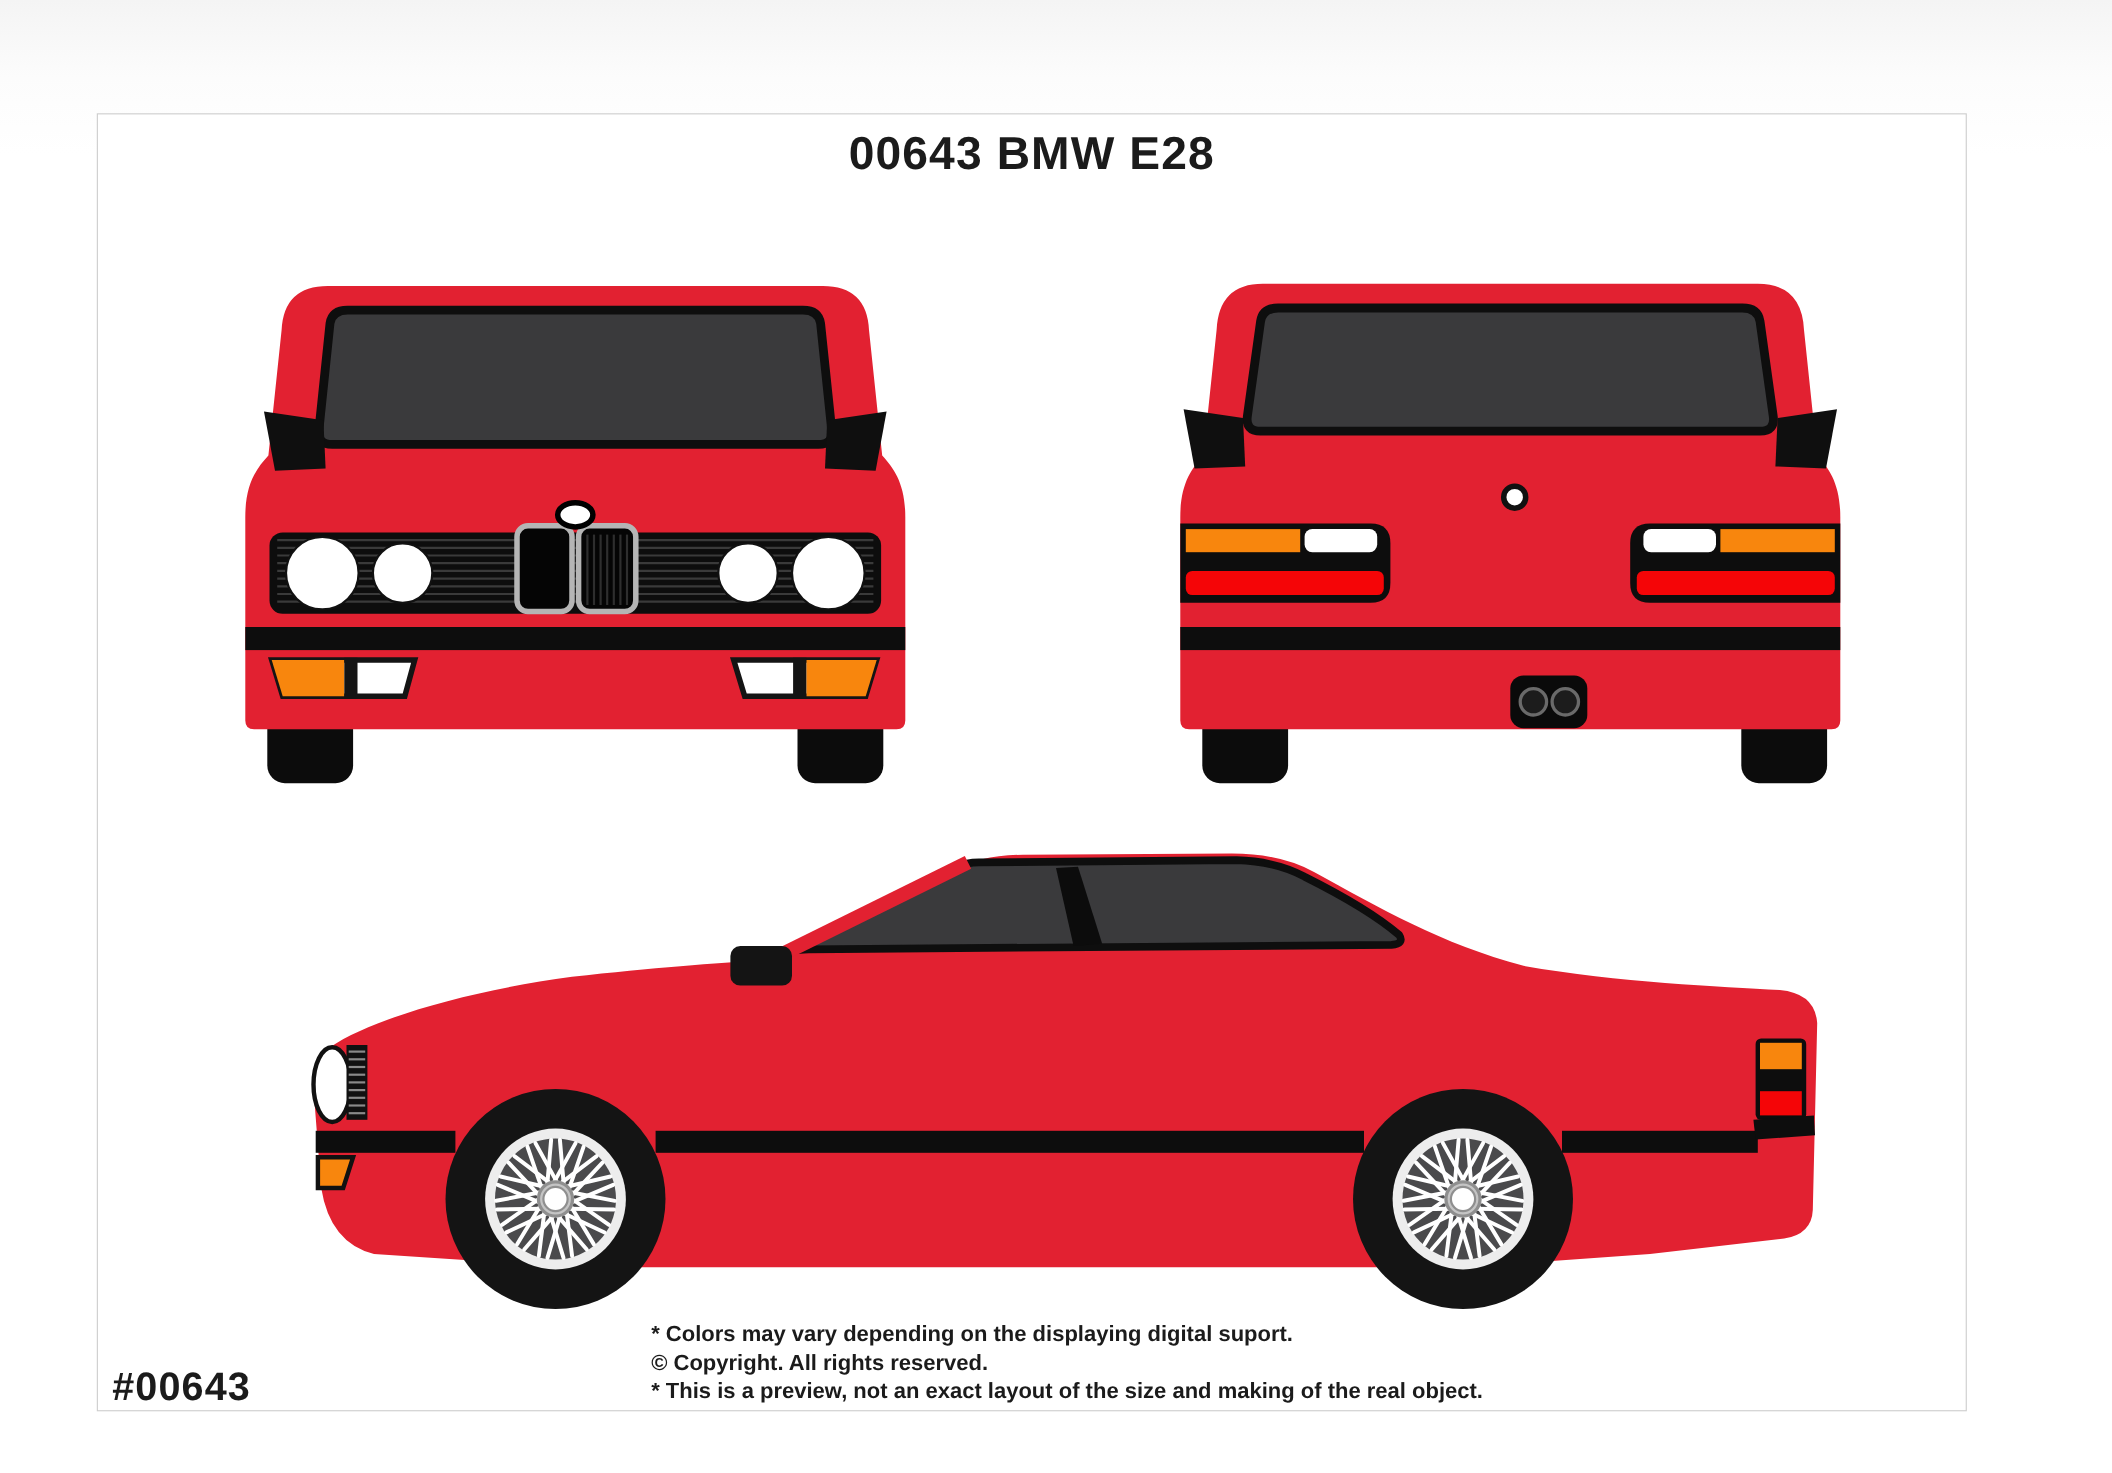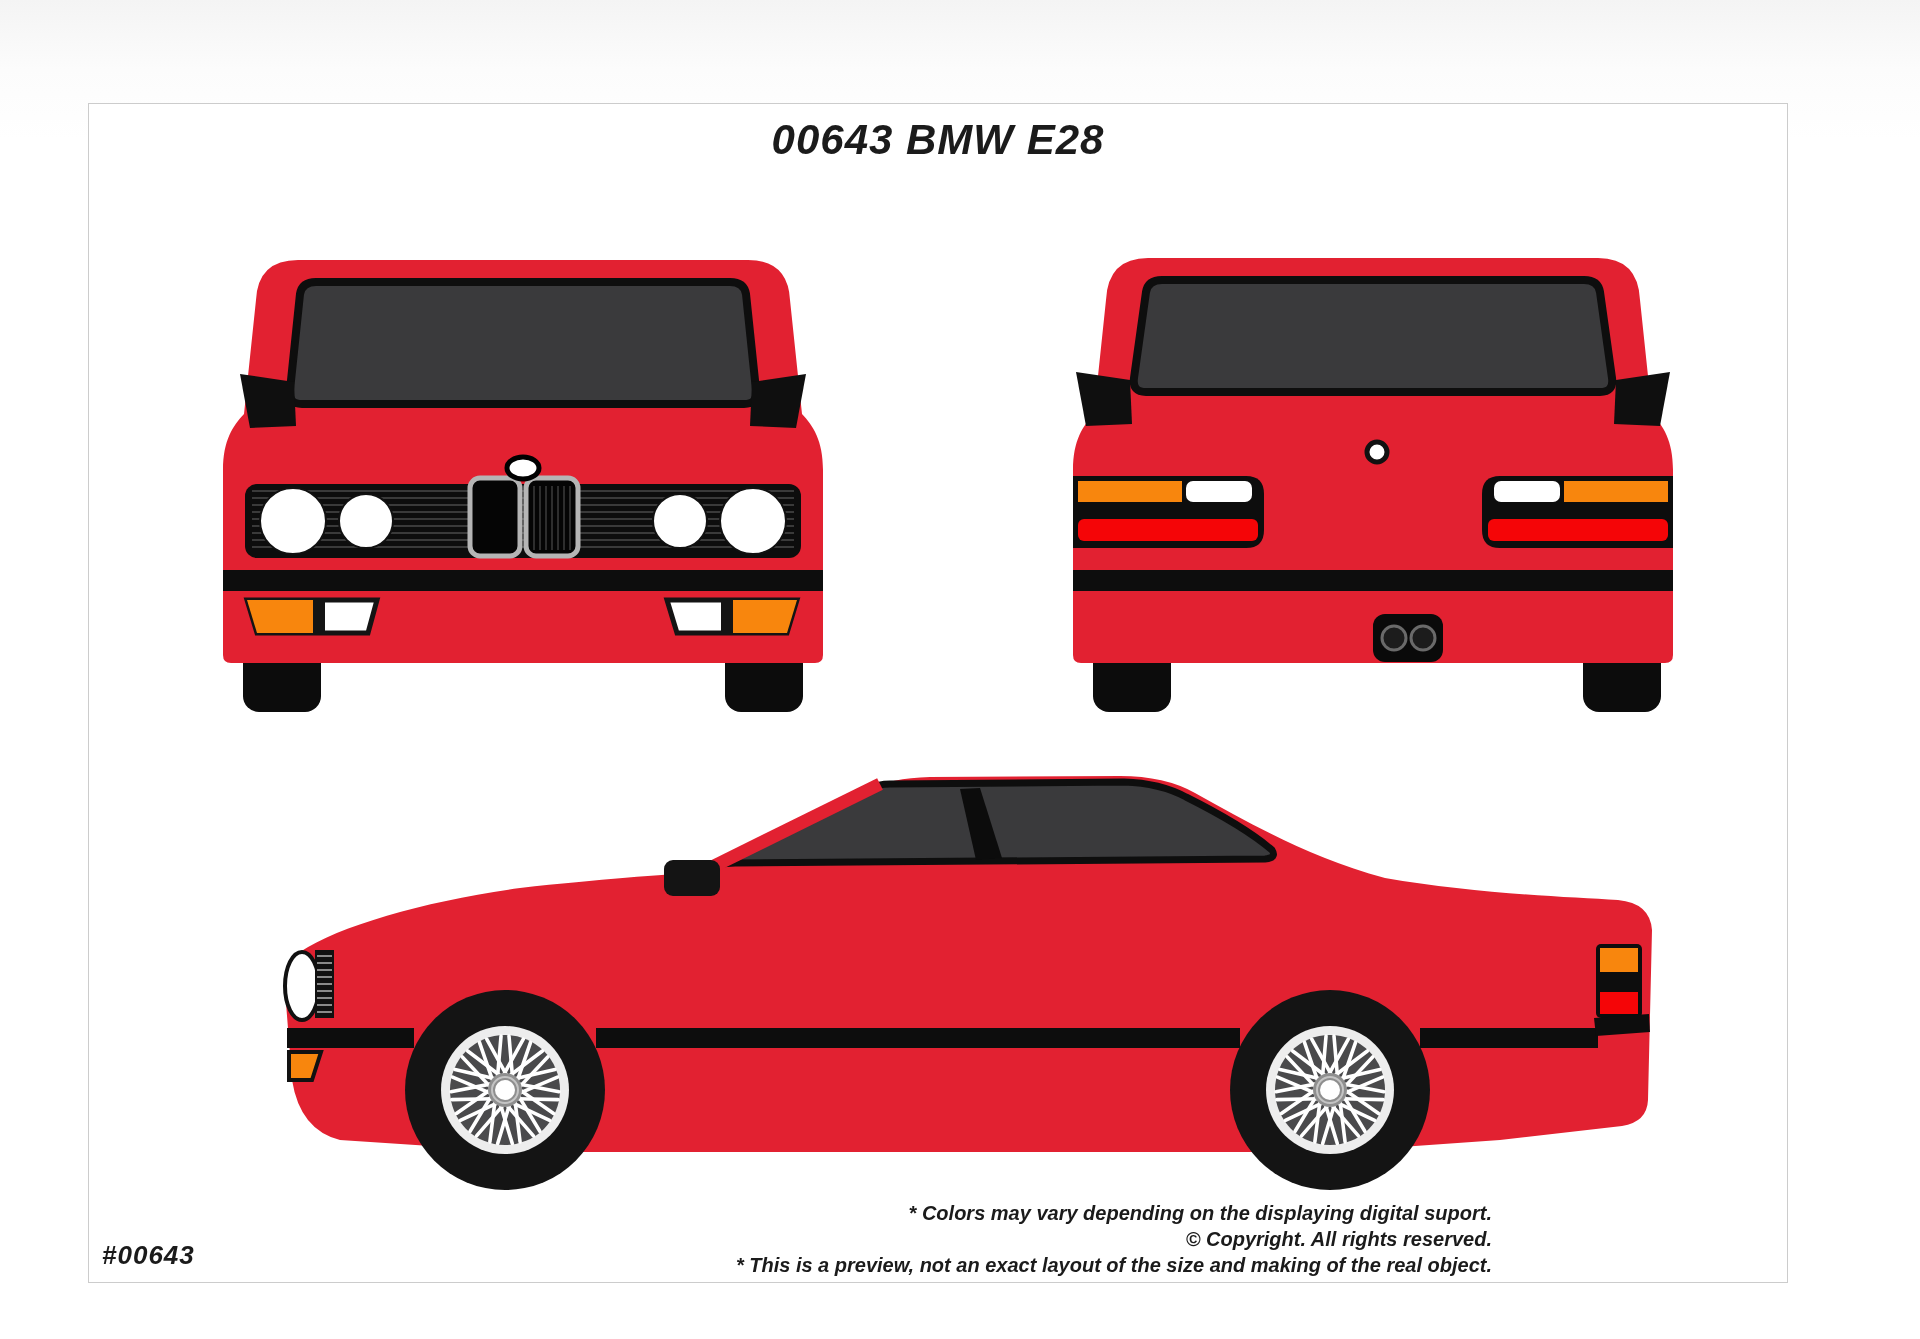--- a/index.html
+++ b/index.html
@@ -2,38 +2,38 @@
 <html style="--body-red: #e22131; --light-red: #f50507; --signal-orange: #f8860d; --glass-gray: #3a3a3c; --outline-black: #0e0e0e; --grille-silver: #b5b5b5; --rim-silver: #ededed; --wheel-face: #4a4a4c; --hub-gray: #8f8f8f; --frame-border: #cccccc; --ink: #1b1b1b; --headlight-white: #ffffff;"><head>
 <meta charset="utf-8">
 <style>
   html,body{margin:0;padding:0;overflow:hidden;}
   body{
     width:1920px;height:1339px;
     background:linear-gradient(180deg,#f4f4f4 0px,#fcfcfc 70px,#ffffff 140px);
     font-family:"Liberation Sans", sans-serif;
     color:var(--ink,#1b1b1b);
   }
-  #sheet{position:relative;width:1632px;height:1339px;font-style:italic;}
+  #sheet{position:relative;width:1632px;height:1339px;}
   #frame{
     position:absolute;left:88px;top:103px;width:1700px;height:1180px;
     background:#ffffff;border:1px solid var(--frame-border,#cccccc);
     box-sizing:border-box;
   }
   #art{position:absolute;left:0;top:0;width:1920px;height:1339px;}
   .title{
     position:absolute;left:88px;top:116px;width:1700px;
     text-align:center;font-size:42px;font-weight:800;letter-spacing:1px;
   }
   .sku{
     position:absolute;left:102px;top:1240px;
-    font-size:26px;font-weight:800;letter-spacing:1px;
+    font-size:36px;font-weight:800;letter-spacing:1px;
   }
   .disclaimer{
     position:absolute;right:140px;top:1200px;width:900px;
-    text-align:right;font-size:20px;font-weight:700;line-height:26px;
+    text-align:left;font-size:20px;font-weight:700;line-height:26px;
   }
 </style>
 </head>
 <body>
 
 <div id="sheet">
 
   <div id="frame"></div>
 
   <div class="title">00643 BMW E28</div>

